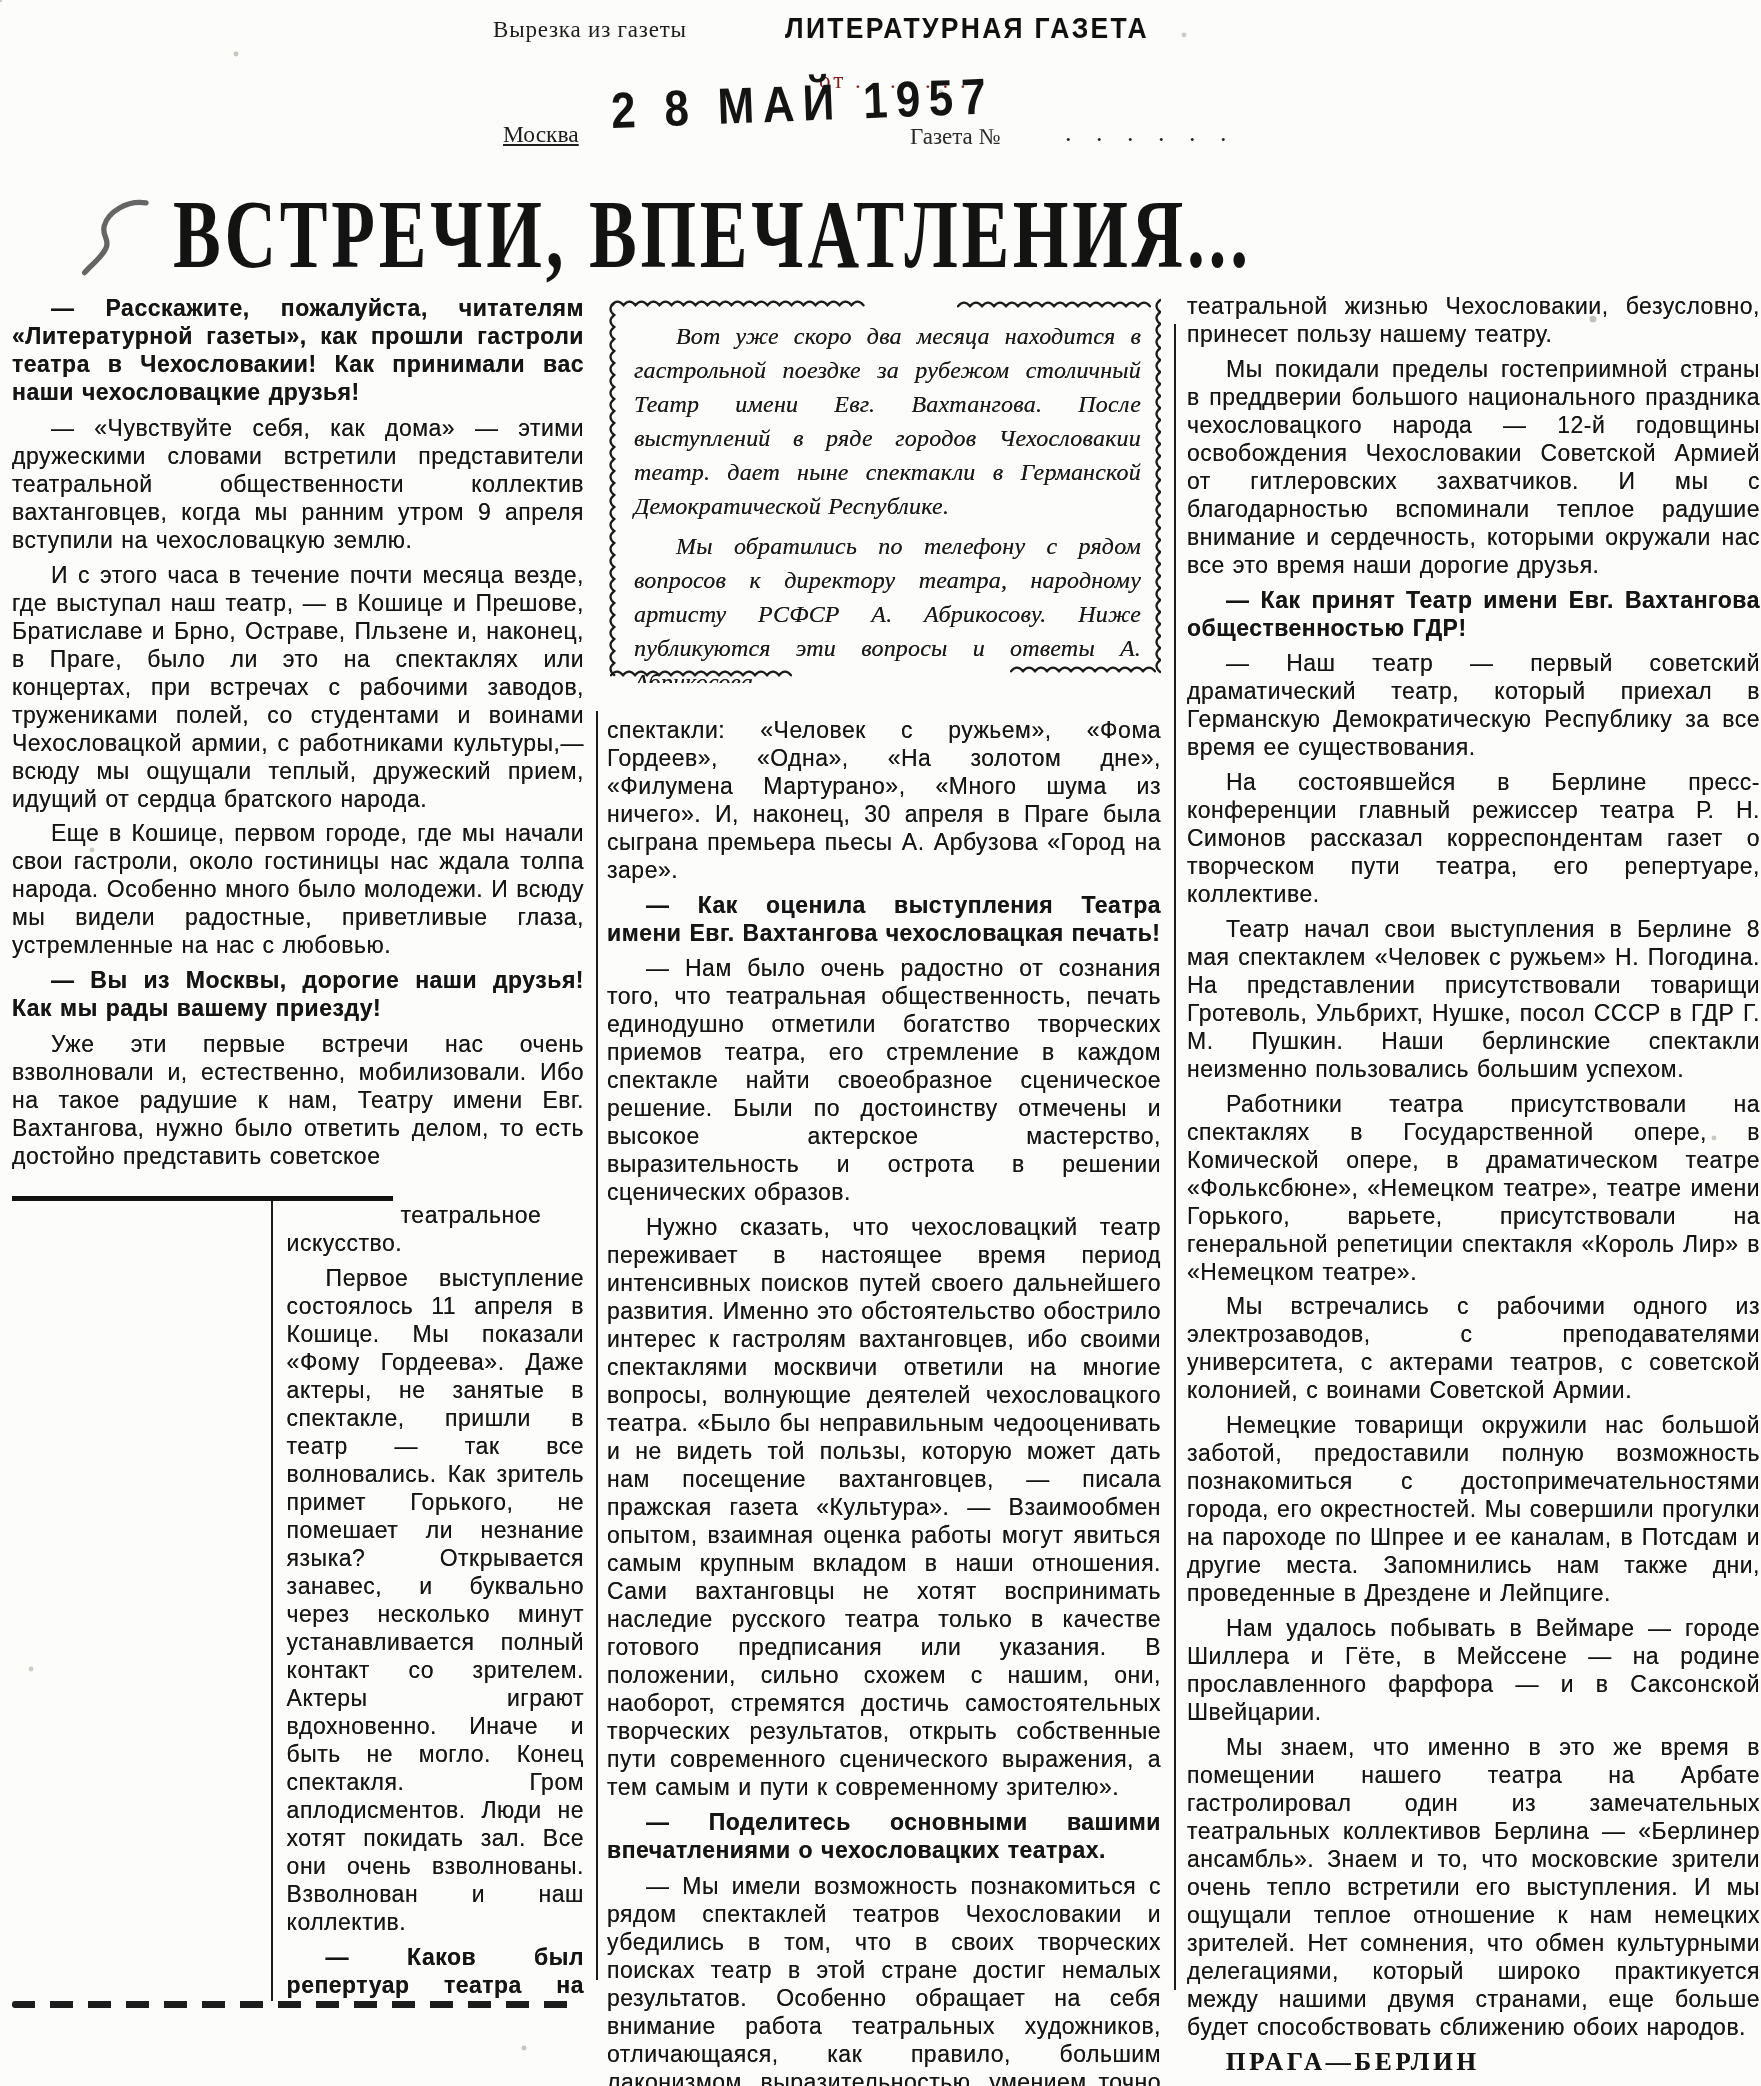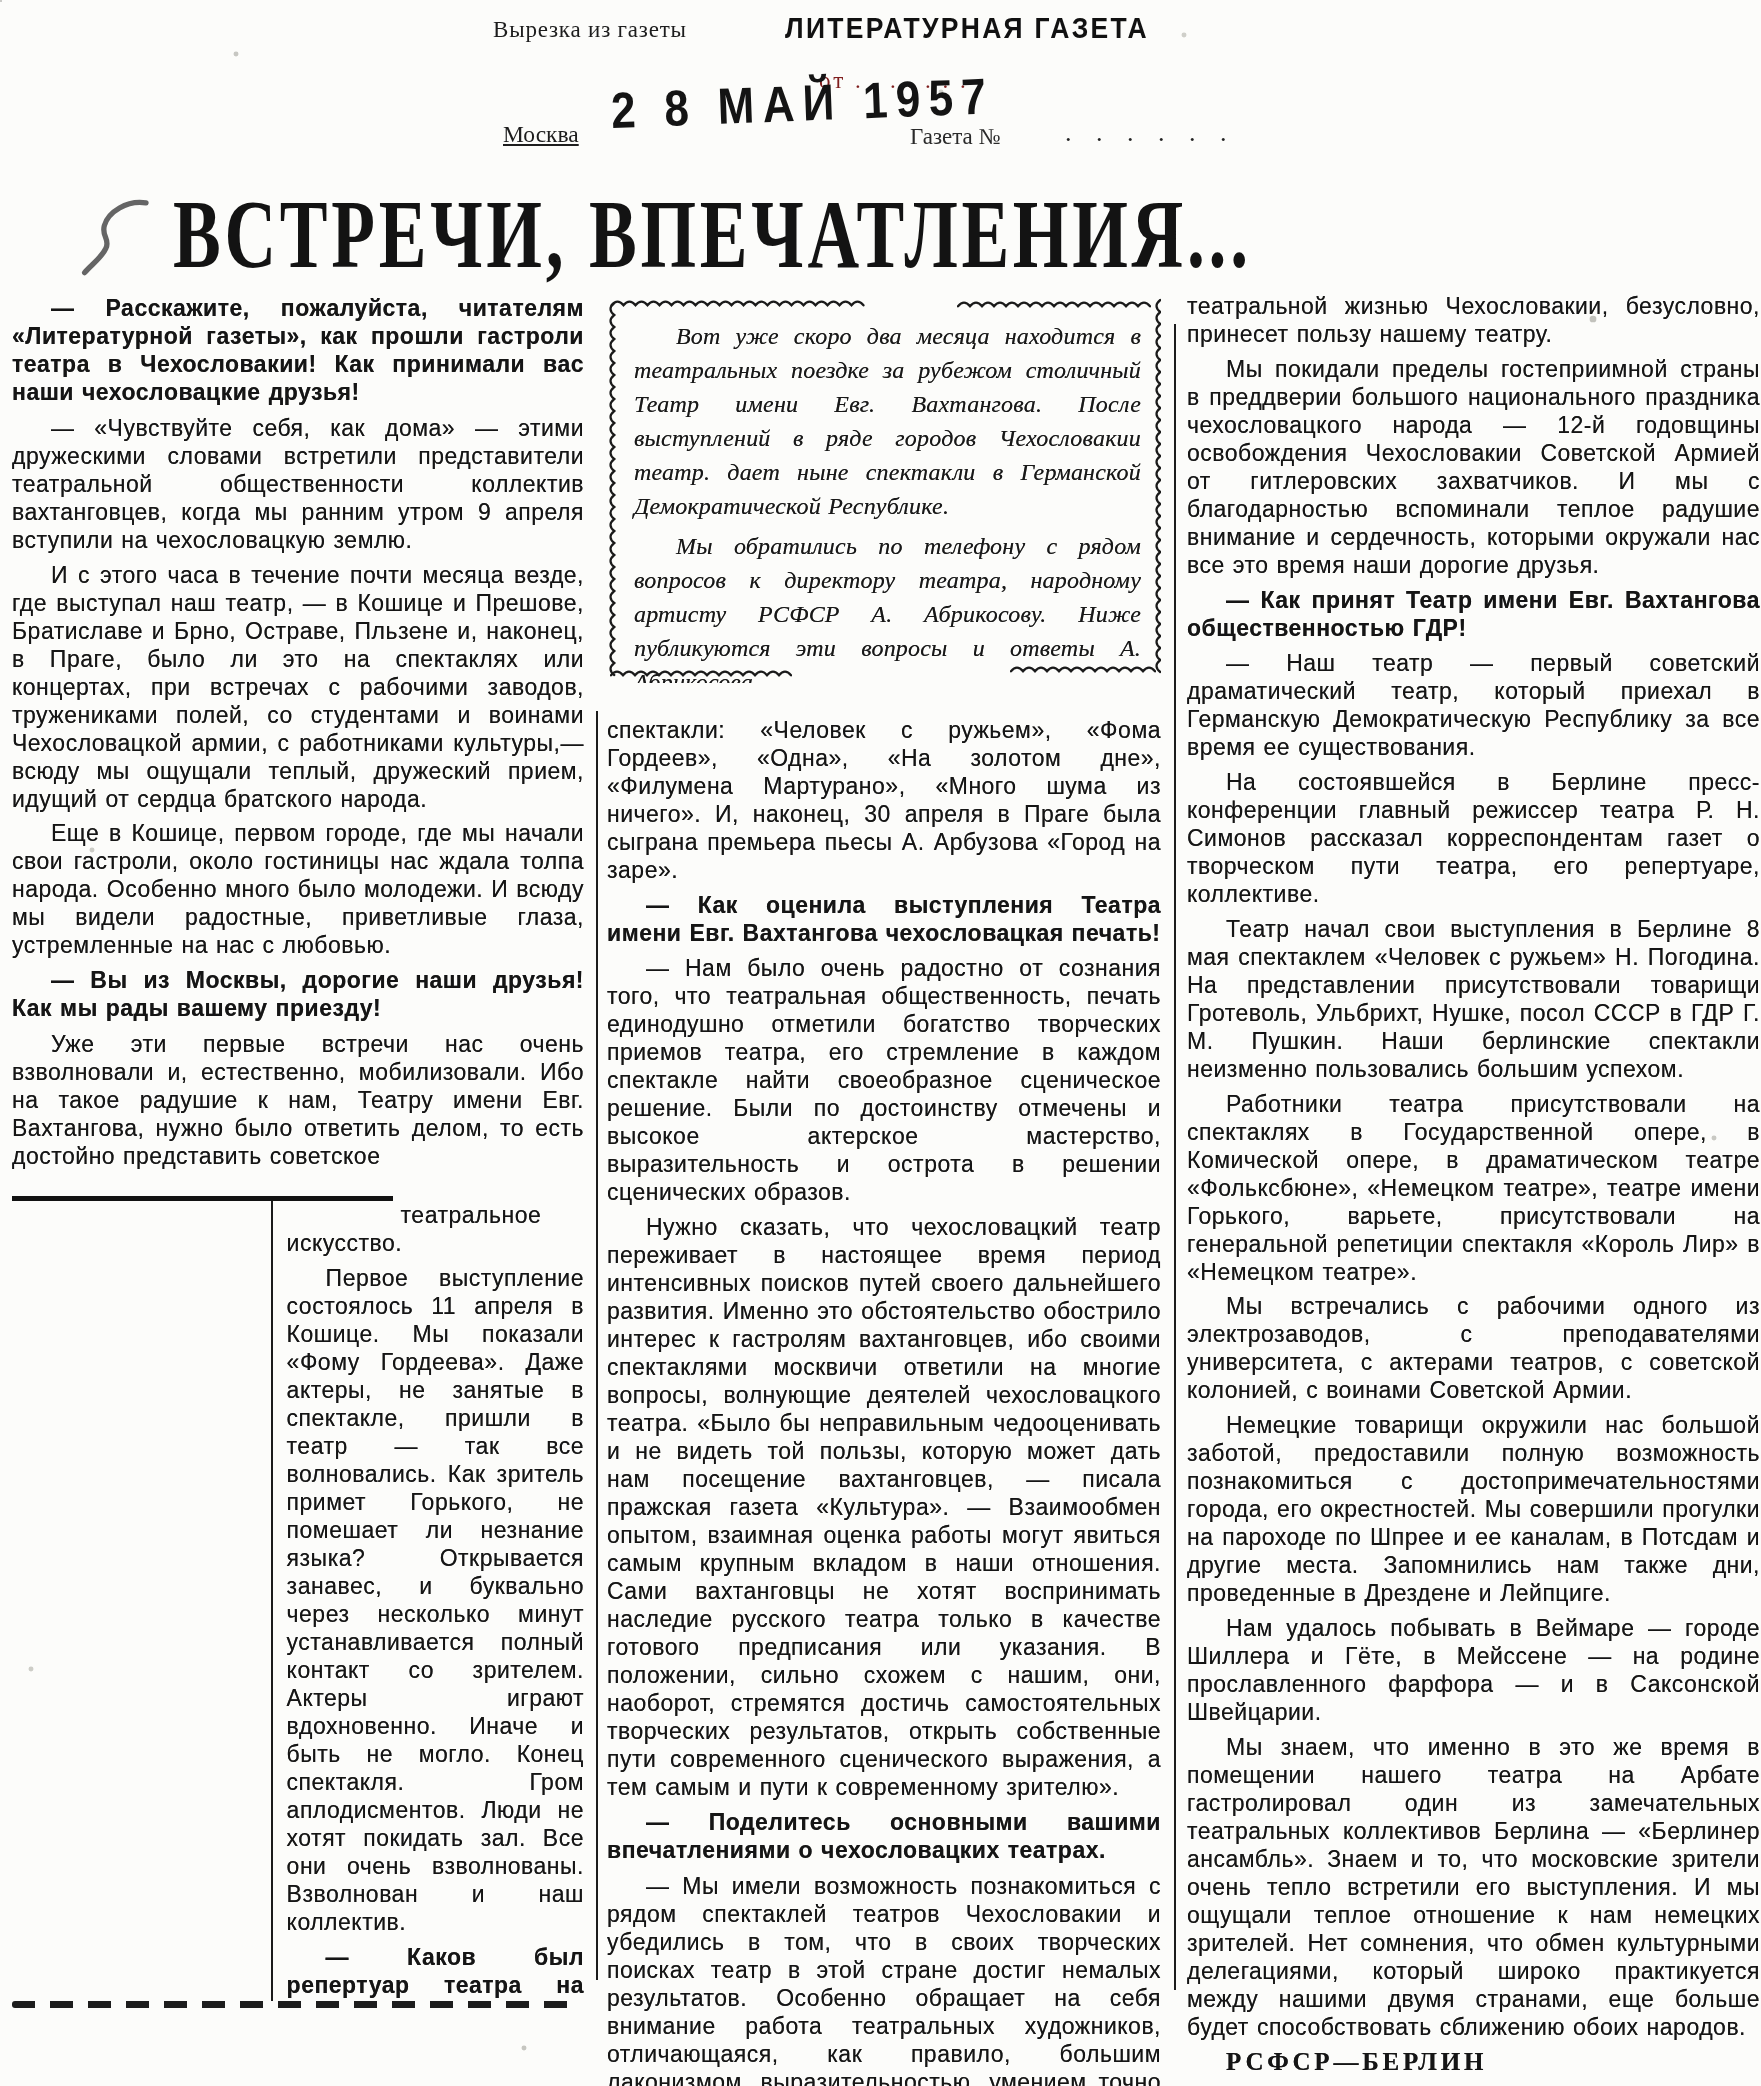--- a/index.html
+++ b/index.html
@@ -119,21 +119,21 @@
         </svg>
       <svg class="wave w-br" width="146" height="12" viewBox="0 0 192 16">
           <path d="M0 11 q8 -10 16 0 q8 -10 16 0 q8 -10 16 0 q8 -10 16 0 q8 -10 16 0 q8 -10 16 0 q8 -10 16 0 q8 -10 16 0 q8 -10 16 0 q8 -10 16 0 q8 -10 16 0 q8 -10 16 0"></path>
         </svg>
       <svg class="wave w-l" width="12" height="376" viewBox="0 0 16 496">
           <path d="M11 0 q-10 8 0 16 q-10 8 0 16 q-10 8 0 16 q-10 8 0 16 q-10 8 0 16 q-10 8 0 16 q-10 8 0 16 q-10 8 0 16 q-10 8 0 16 q-10 8 0 16 q-10 8 0 16 q-10 8 0 16 q-10 8 0 16 q-10 8 0 16 q-10 8 0 16 q-10 8 0 16 q-10 8 0 16 q-10 8 0 16 q-10 8 0 16 q-10 8 0 16 q-10 8 0 16 q-10 8 0 16 q-10 8 0 16 q-10 8 0 16 q-10 8 0 16 q-10 8 0 16 q-10 8 0 16 q-10 8 0 16 q-10 8 0 16 q-10 8 0 16 q-10 8 0 16"></path>
         </svg>
       <svg class="wave w-r" width="12" height="376" viewBox="0 0 16 496">
           <path d="M11 0 q-10 8 0 16 q-10 8 0 16 q-10 8 0 16 q-10 8 0 16 q-10 8 0 16 q-10 8 0 16 q-10 8 0 16 q-10 8 0 16 q-10 8 0 16 q-10 8 0 16 q-10 8 0 16 q-10 8 0 16 q-10 8 0 16 q-10 8 0 16 q-10 8 0 16 q-10 8 0 16 q-10 8 0 16 q-10 8 0 16 q-10 8 0 16 q-10 8 0 16 q-10 8 0 16 q-10 8 0 16 q-10 8 0 16 q-10 8 0 16 q-10 8 0 16 q-10 8 0 16 q-10 8 0 16 q-10 8 0 16 q-10 8 0 16 q-10 8 0 16 q-10 8 0 16"></path>
         </svg>
-      <p>Вот уже скоро два месяца находится в театральных поездке за рубежом столичный Театр имени Евг. Вахтангова. После выступлений в ряде городов Чехословакии театр. дает ныне спектакли в Германской Демократической Республике.</p>
+      <p>Вот уже скоро два месяца находится в гастрольной поездке за рубежом столичный Театр имени Евг. Вахтангова. После выступлений в ряде городов Чехословакии театр. дает ныне спектакли в Германской Демократической Республике.</p>
       <p>Мы обратились по телефону с рядом вопросов к директору театра, народному артисту РСФСР А. Абрикосову. Ниже публикуются эти вопросы и ответы А. Абрикосова.</p>
     </div>
     <p class="cont">спектакли: «Человек с ружьем», «Фома Гордеев», «Одна», «На золотом дне», «Филумена Мартурано», «Много шума из ничего». И, наконец, 30 апреля в Праге была сыграна премьера пьесы А. Арбузова «Город на заре».</p>
     <p class="q">— Как оценила выступления Театра имени Евг. Вахтангова чехословацкая печать!</p>
     <p>— Нам было очень радостно от сознания того, что театральная общественность, печать единодушно отметили богатство творческих приемов театра, его стремление в каждом спектакле найти своеобразное сценическое решение. Были по достоинству отмечены и высокое актерское мастерство, выразительность и острота в решении сценических образов.</p>
     <p>Нужно сказать, что чехословацкий театр переживает в настоящее время период интенсивных поисков путей своего дальнейшего развития. Именно это обстоятельство обострило интерес к гастролям вахтанговцев, ибо своими спектаклями москвичи ответили на многие вопросы, волнующие деятелей чехословацкого театра. «Было бы неправильным чедооценивать и не видеть той пользы, которую может дать нам посещение вахтанговцев, — писала пражская газета «Культура». — Взаимообмен опытом, взаимная оценка работы могут явиться самым крупным вкладом в наши отношения. Сами вахтанговцы не хотят воспринимать наследие русского театра только в качестве готового предписания или указания. В положении, сильно схожем с нашим, они, наоборот, стремятся достичь самостоятельных творческих результатов, открыть собственные пути современного сценического выражения, а тем самым и пути к современному зрителю».</p>
     <p class="q">— Поделитесь основными вашими впечатлениями о чехословацких театрах.</p>
     <p>— Мы имели возможность познакомиться с рядом спектаклей театров Чехословакии и убедились в том, что в своих творческих поисках театр в этой стране достиг немалых результатов. Особенно обращает на себя внимание работа театральных художников, отличающаяся, как правило, большим лаконизмом, выразительностью, умением точно донести режиссерский замысел спектакля до зрителя. Знакомство с</p>
   </div>
 
@@ -142,16 +142,16 @@
     <p>Мы покидали пределы гостеприимной страны в преддверии большого национального праздника чехословацкого народа — 12-й годовщины освобождения Чехословакии Советской Армией от гитлеровских захватчиков. И мы с благодарностью вспоминали теплое радушие внимание и сердечность, которыми окружали нас все это время наши дорогие друзья.</p>
     <p class="q">— Как принят Театр имени Евг. Вахтангова общественностью ГДР!</p>
     <p>— Наш театр — первый советский драматический театр, который приехал в Германскую Демократическую Республику за все время ее существования.</p>
     <p>На состоявшейся в Берлине пресс-конференции главный режиссер театра Р. Н. Симонов рассказал корреспондентам газет о творческом пути театра, его репертуаре, коллективе.</p>
     <p>Театр начал свои выступления в Берлине 8 мая спектаклем «Человек с ружьем» Н. Погодина. На представлении присутствовали товарищи Гротеволь, Ульбрихт, Нушке, посол СССР в ГДР Г. М. Пушкин. Наши берлинские спектакли неизменно пользовались большим успехом.</p>
     <p>Работники театра присутствовали на спектаклях в Государственной опере, в Комической опере, в драматическом театре «Фольксбюне», «Немецком театре», театре имени Горького, варьете, присутствовали на генеральной репетиции спектакля «Король Лир» в «Немецком театре».</p>
     <p>Мы встречались с рабочими одного из электрозаводов, с преподавателями университета, с актерами театров, с советской колонией, с воинами Советской Армии.</p>
     <p>Немецкие товарищи окружили нас большой заботой, предоставили полную возможность познакомиться с достопримечательностями города, его окрестностей. Мы совершили прогулки на пароходе по Шпрее и ее каналам, в Потсдам и другие места. Запомнились нам также дни, проведенные в Дрездене и Лейпциге.</p>
     <p>Нам удалось побывать в Веймаре — городе Шиллера и Гёте, в Мейссене — на родине прославленного фарфора — и в Саксонской Швейцарии.</p>
     <p>Мы знаем, что именно в это же время в помещении нашего театра на Арбате гастролировал один из замечательных театральных коллективов Берлина — «Берлинер ансамбль». Знаем и то, что московские зрители очень тепло встретили его выступления. И мы ощущали теплое отношение к нам немецких зрителей. Нет сомнения, что обмен культурными делегациями, который широко практикуется между нашими двумя странами, еще больше будет способствовать сближению обоих народов.</p>
-    <p class="signature">РСФСР—БЕРЛИН</p>
+    <p class="signature">ПРАГА—БЕРЛИН</p>
   </div>
 </div>
 
 
 </body></html>

